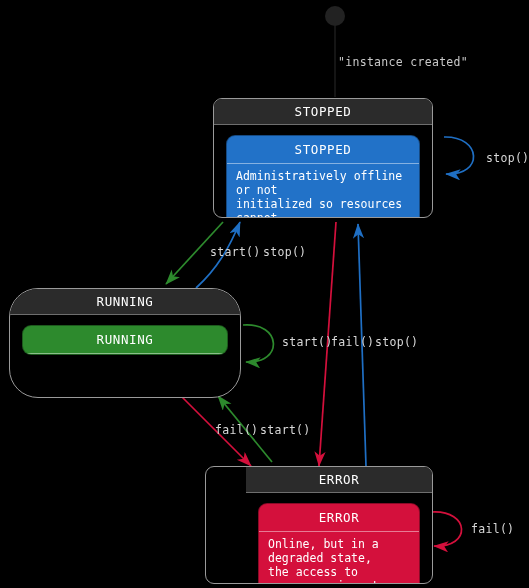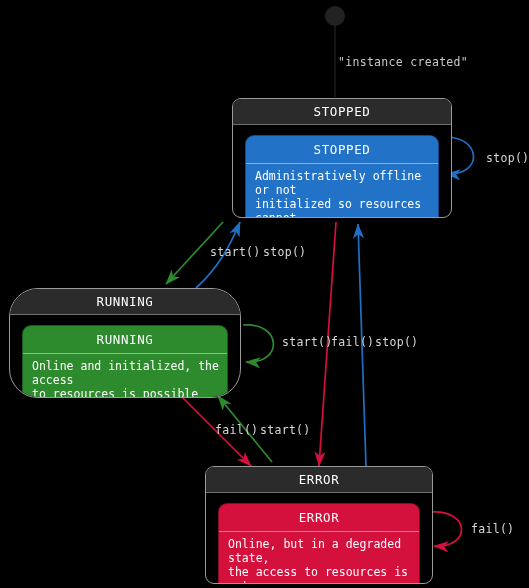--- a/index.html
+++ b/index.html
@@ -128,44 +128,42 @@
 
     <path d="M444,137 C482,136 484,176 446,174" stroke="#1f6fc4" stroke-width="1.7" fill="none" marker-end="url(#ah-blue)"></path>
 
     <path d="M432,512 C470,510 472,548 434,546" stroke="#d4103c" stroke-width="1.7" fill="none" marker-end="url(#ah-red)"></path>
   </svg>
 
   <div class="start-dot" style="left:325px; top:6px;"></div>
 
   <div class="label note" style="left:338px; top:55px;">"instance created"</div>
 
-  <div class="composite" style="left:232px; top:98px; width:220px; height:120px;">
+  <div class="composite" style="left:213px; top:98px; width:220px; height:120px;">
     <div class="composite-title">STOPPED</div>
     <div class="composite-body">
       <div class="node" style="background:#2272c8;">
         <div class="node-title">STOPPED</div>
         <div class="node-desc">Administratively offline or not
  initialized so resources cannot
  be accessed</div>
       </div>
     </div>
   </div>
 
   <div class="composite" style="left:9px; top:288px; width:232px; height:110px;border-radius:29px;">
     <div class="composite-title">RUNNING</div>
     <div class="composite-body">
       <div class="node" style="background:#2d8a2d;">
         <div class="node-title">RUNNING</div>
-        <div class="node-desc">Online and initialized, the access
- to resources is possible</div>
       </div>
     </div>
   </div>
 
-  <div class="composite" style="left:205px; top:466px; width:228px; height:118px;">
+  <div class="composite" style="left:205px; top:466px; width:228px; height:118px;padding-left:40px;">
     <div class="composite-title">ERROR</div>
     <div class="composite-body">
       <div class="node" style="background:#d4103c;">
         <div class="node-title">ERROR</div>
         <div class="node-desc">Online, but in a degraded state,
  the access to resources is not
  possible</div>
       </div>
     </div>
   </div>

